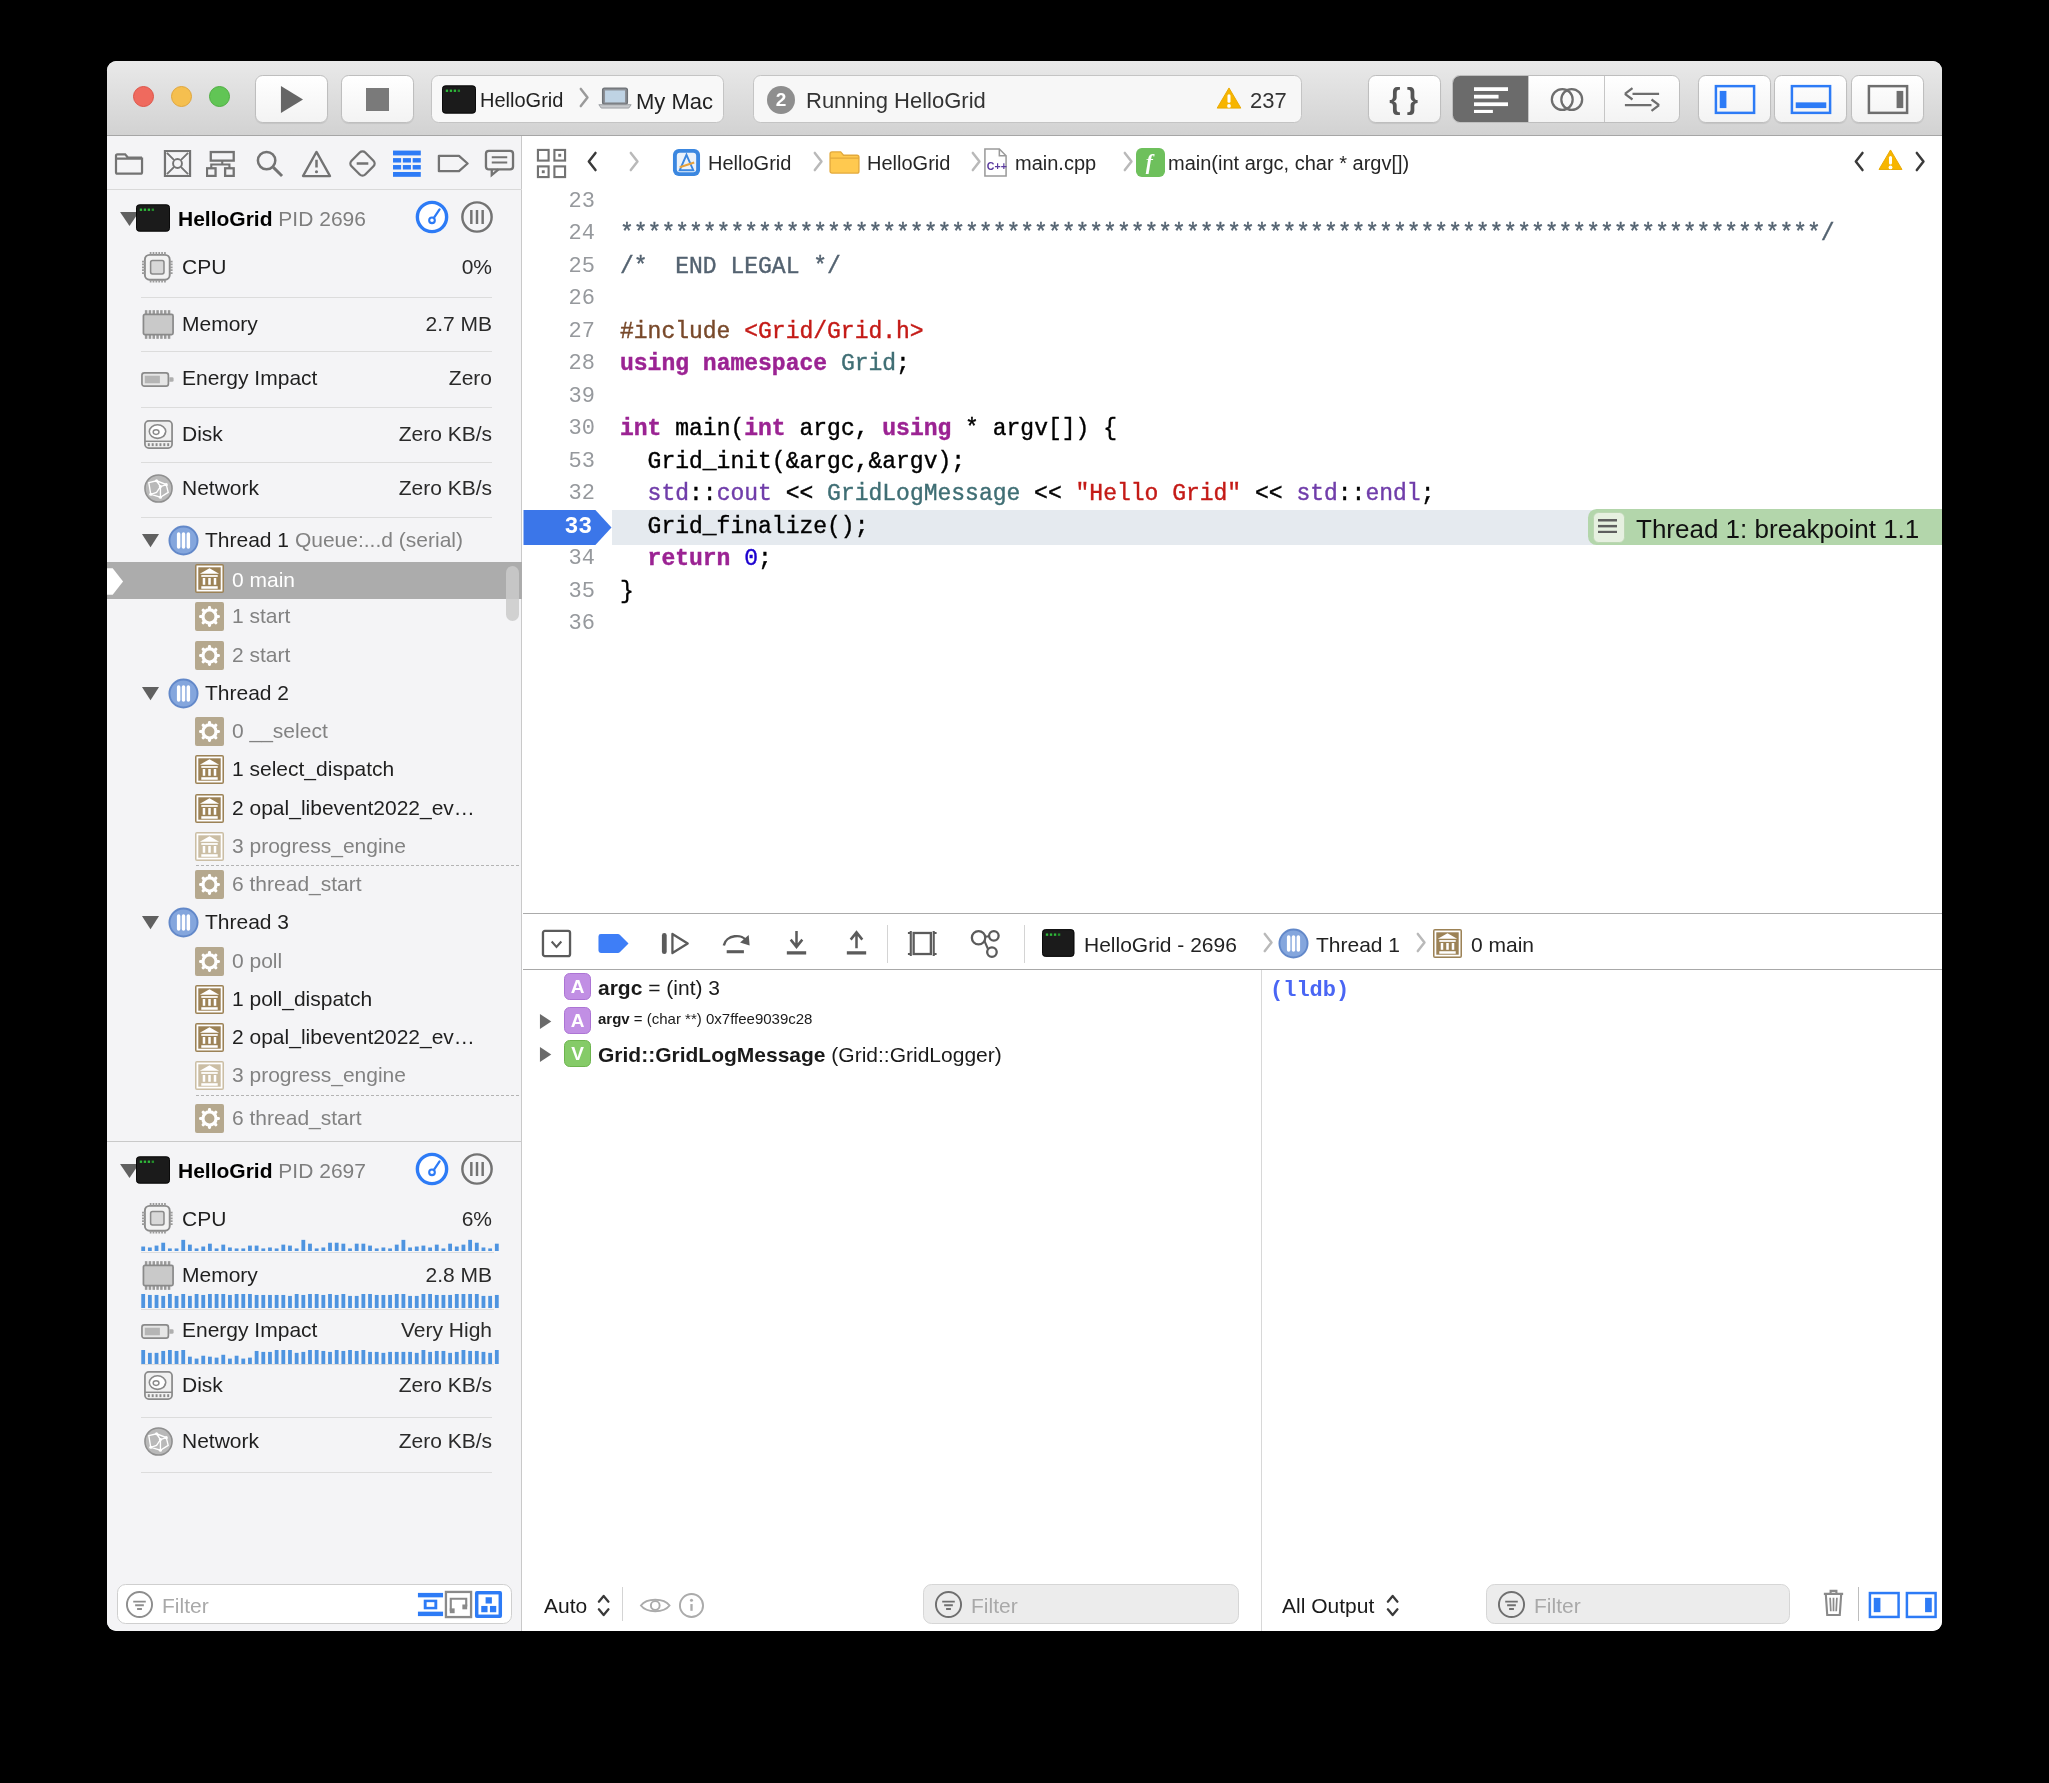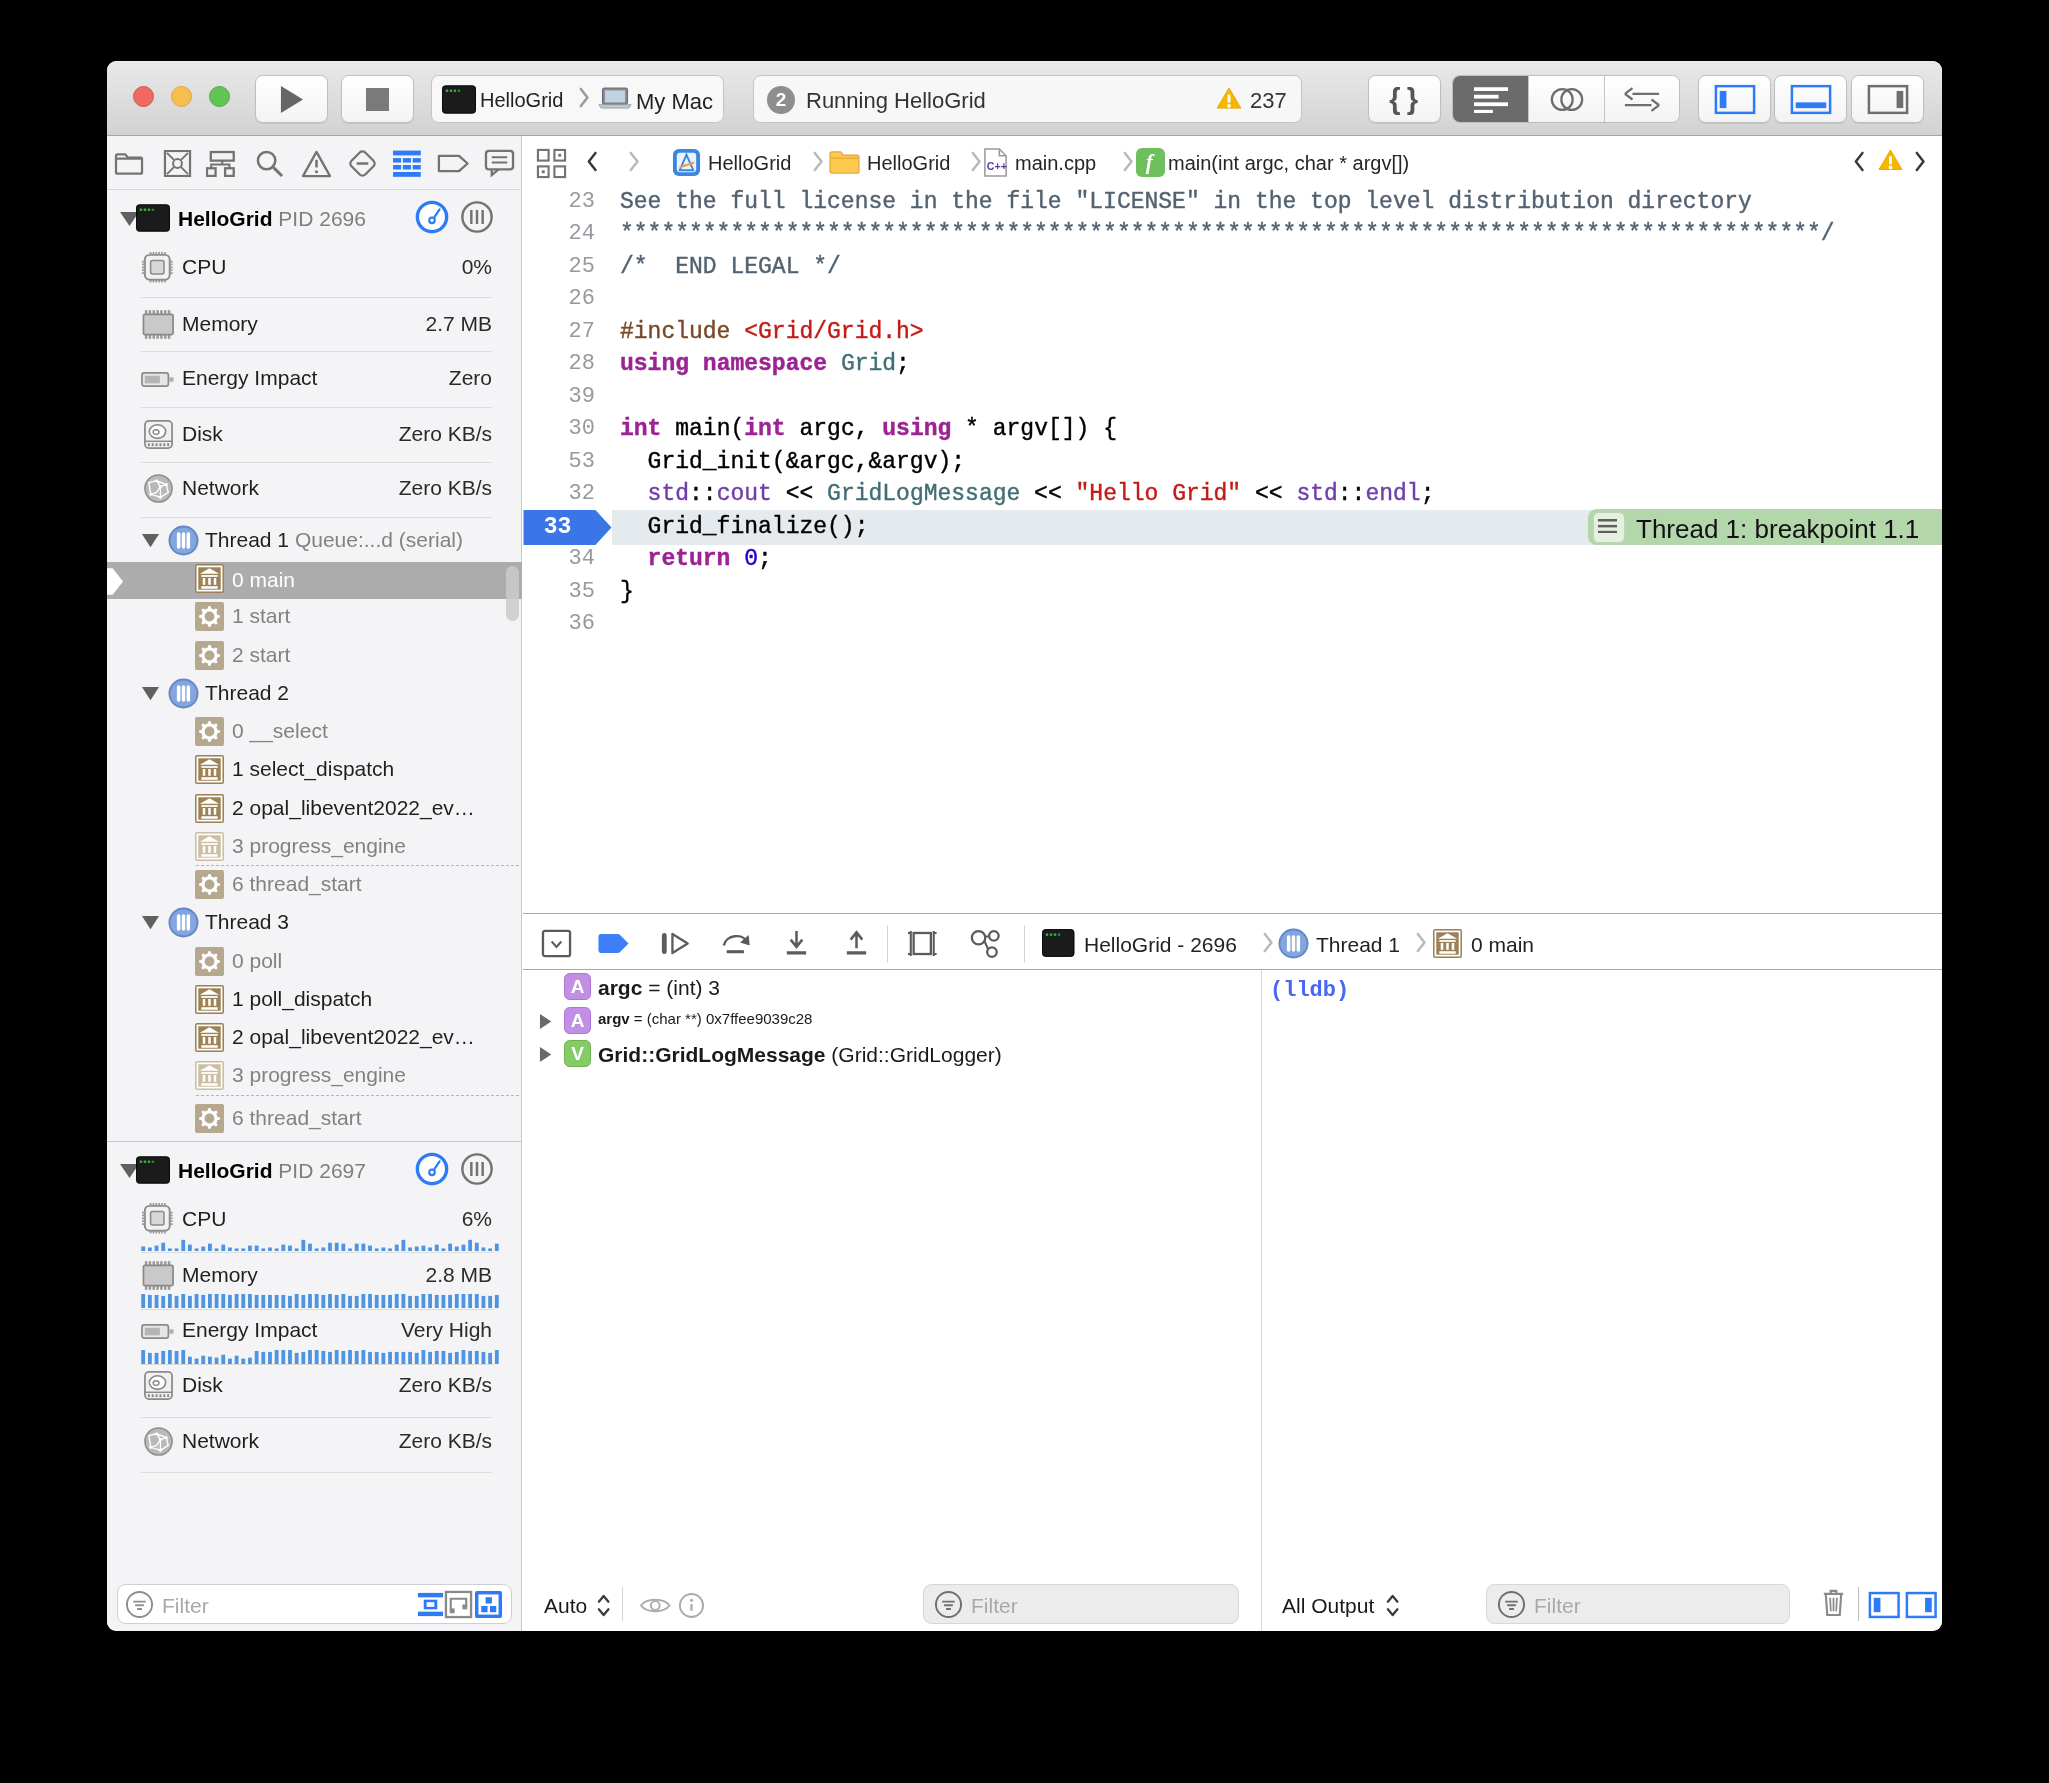--- a/index.html
+++ b/index.html
@@ -848,35 +848,34 @@
       <div class="abs" style="left:1070px;top:376px;width:32px;height:31px;background:#E6F0E0;border:1px solid #BCD7B3;border-radius:5.7px"></div>
       <div class="abs" style="left:1075px;top:383px"><svg width="19" height="14.3" viewBox="0 0 20 15" style="">
           <rect width="20" height="2.6" fill="#5E5E5E"></rect>
           <rect y="6.2" width="20" height="2.6" fill="#5E5E5E"></rect>
           <rect y="12.4" width="20" height="2.6" fill="#5E5E5E"></rect>
         </svg></div>
       <div class="abs" style="left:1113px;top:378px;font-size:26px;color:#111">Thread 1: breakpoint 1.1</div>
       <div class="abs" style="left:0;top:374px"><svg width="89" height="35" viewBox="0 0 93 37" style="">
           <path d="M0 0 H76 L93 18.5 L76 37 H0 Z" fill="#3B76E9"></path>
         </svg></div>
-      <div class="abs" style="left:0;top:375px;width:69px;text-align:center;font-family:Liberation Mono,monospace;font-weight:bold;font-size:23px;line-height:32.5px;color:#fff">33</div>
+      <div class="abs" style="left:0;top:375px;width:69px;text-align:right;font-family:Liberation Mono,monospace;font-weight:bold;font-size:23px;line-height:32.5px;color:#fff">33</div>
       <div class="ln" style="left:0;top:50px">23</div>
       <div class="ln" style="left:0;top:82px">24</div>
       <div class="ln" style="left:0;top:115px">25</div>
       <div class="ln" style="left:0;top:147px">26</div>
       <div class="ln" style="left:0;top:180px">27</div>
       <div class="ln" style="left:0;top:212px">28</div>
       <div class="ln" style="left:0;top:245px">39</div>
       <div class="ln" style="left:0;top:277px">30</div>
       <div class="ln" style="left:0;top:310px">53</div>
       <div class="ln" style="left:0;top:342px">32</div>
       <div class="ln" style="left:0;top:407px">34</div>
       <div class="ln" style="left:0;top:440px">35</div>
       <div class="ln" style="left:0;top:472px">36</div>
-      <div class="abs code" style="left:97px;top:50px"><span class="cm">See the full license in the file "LICENSE" in the top level distribution directory</span></div>
       <div class="abs code" style="left:97px;top:82px"><span class="cm">***************************************************************************************/</span></div>
       <div class="abs code" style="left:97px;top:115px"><span class="cm">/*  END LEGAL */</span></div>
       <div class="abs code" style="left:97px;top:180px"><span class="pp">#include</span> <span class="st">&lt;Grid/Grid.h&gt;</span></div>
       <div class="abs code" style="left:97px;top:212px"><span class="kw">using</span> <span class="kw">namespace</span> <span class="ty">Grid</span>;</div>
       <div class="abs code" style="left:97px;top:277px"><span class="kw">int</span> main(<span class="kw">int</span> argc, <span class="kw">using</span> * argv[]) {</div>
       <div class="abs code" style="left:97px;top:310px">  Grid_init(&amp;argc,&amp;argv);</div>
       <div class="abs code" style="left:97px;top:342px">  <span class="pu">std</span>::<span class="pu">cout</span> &lt;&lt; <span class="ty">GridLogMessage</span> &lt;&lt; <span class="st">"Hello Grid"</span> &lt;&lt; <span class="pu">std</span>::<span class="pu">endl</span>;</div>
       <div class="abs code" style="left:97px;top:375px">  Grid_finalize();</div>
       <div class="abs code" style="left:97px;top:407px">  <span class="kw">return</span> <span class="nm">0</span>;</div>
       <div class="abs code" style="left:97px;top:440px">}</div>

